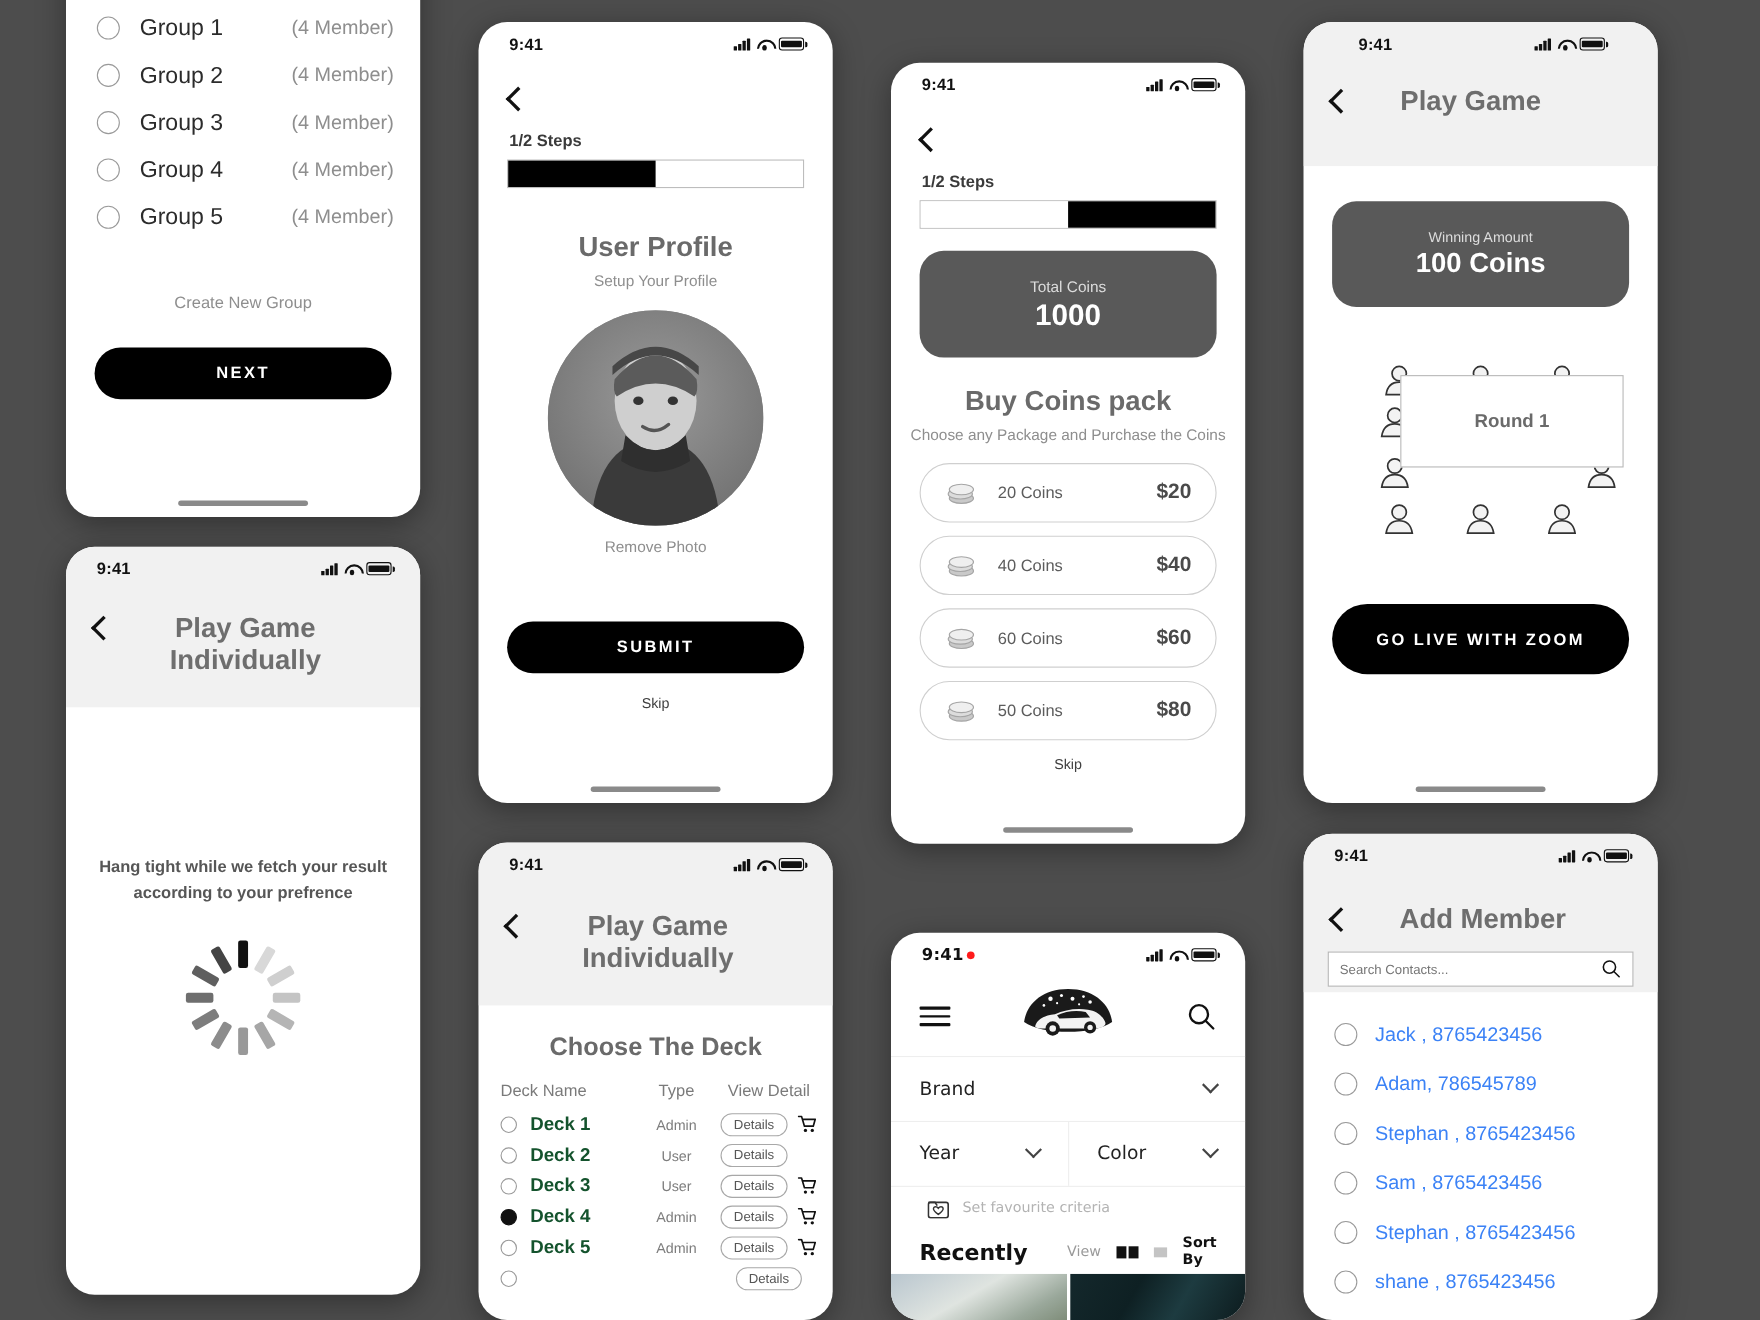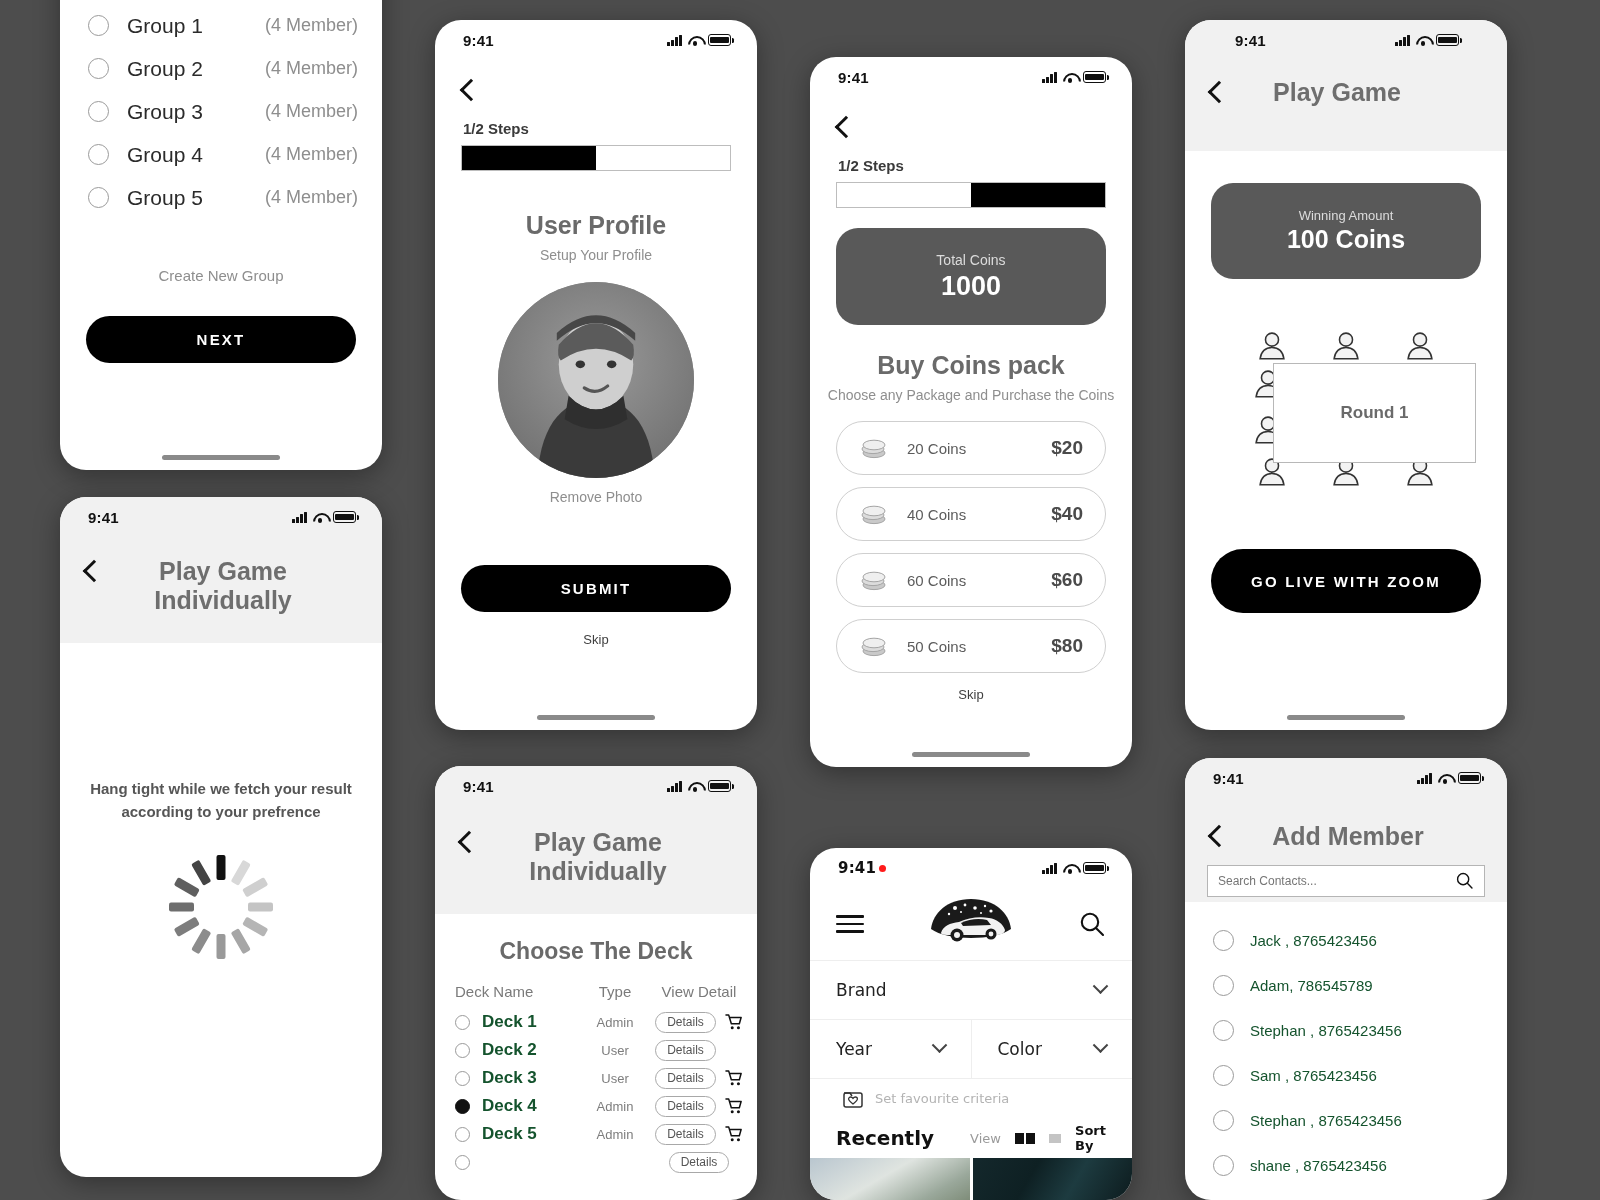--- a/index.html
+++ b/index.html
@@ -119,21 +119,21 @@
   
   #playgame-screen { left: 1185px; top: 20px; width: 322px; height: 710px; }
   .win-card {
     margin: 32px 26px 0; height: 96px; background: #595959; border-radius: 22px;
     display:flex; flex-direction: column; align-items:center; justify-content:center; gap: 2px;
   }
   .win-card .lbl { font-size: 13px; color: #dcdcdc; }
   .win-card .val { font-size: 25px; font-weight: bold; color: #fff; }
   .table-wrap { position: relative; width: 266px; height: 160px; margin: 50px auto 0; }
   .table-rect {
-    position: absolute; left: 60px; top: 34px; width: 203px; height: 100px;
+    position: absolute; left: 60px; top: 12px; width: 203px; height: 84px;
     border: 1px solid #b8b8b8; background: #fff; display:flex; align-items:center; justify-content:center;
     font-size: 17px; font-weight: bold; color: #6a6a6a; z-index: 2;
   }
   .seat { position: absolute; width: 34px; height: 34px; z-index: 1; }
   #golive-button { margin: 60px 26px 0; height: 64px; }
 
   
   #loading-screen { left: 60px; top: 497px; width: 322px; height: 680px; }
   #loading-screen .nav-header { height: 112px; align-items: flex-start; padding-top: 28px; }
   .loading-text {
@@ -201,21 +201,21 @@
     margin: 14px 0 0; width: 100%; height: 32px; border: 1px solid #b5b5b5; background: #fff;
     display:flex; align-items:center; padding: 0 10px;
   }
   .searchbox input {
     flex: 1; border: none; outline: none; font-size: 12px; color: #555;
     font-family: "Liberation Sans", sans-serif; background: transparent;
   }
   .searchbox .search-ico { width: 19px; height: 19px; }
   .member-list { padding: 16px 0 0 28px; }
   .member-row { display:flex; align-items:center; gap: 16px; height: 45px; }
-  .member-row span { font-size: 15px; color: #14532d; }
+  .member-row span { font-size: 18px; color: #3b82f6; }
 </style>
 </head>
 <body>
 
 <div class="stage">
 
   <div class="phone clip-top" id="groups-screen">
     <div class="group-list">
       <div class="group-row">
         <span class="radio"></span>

